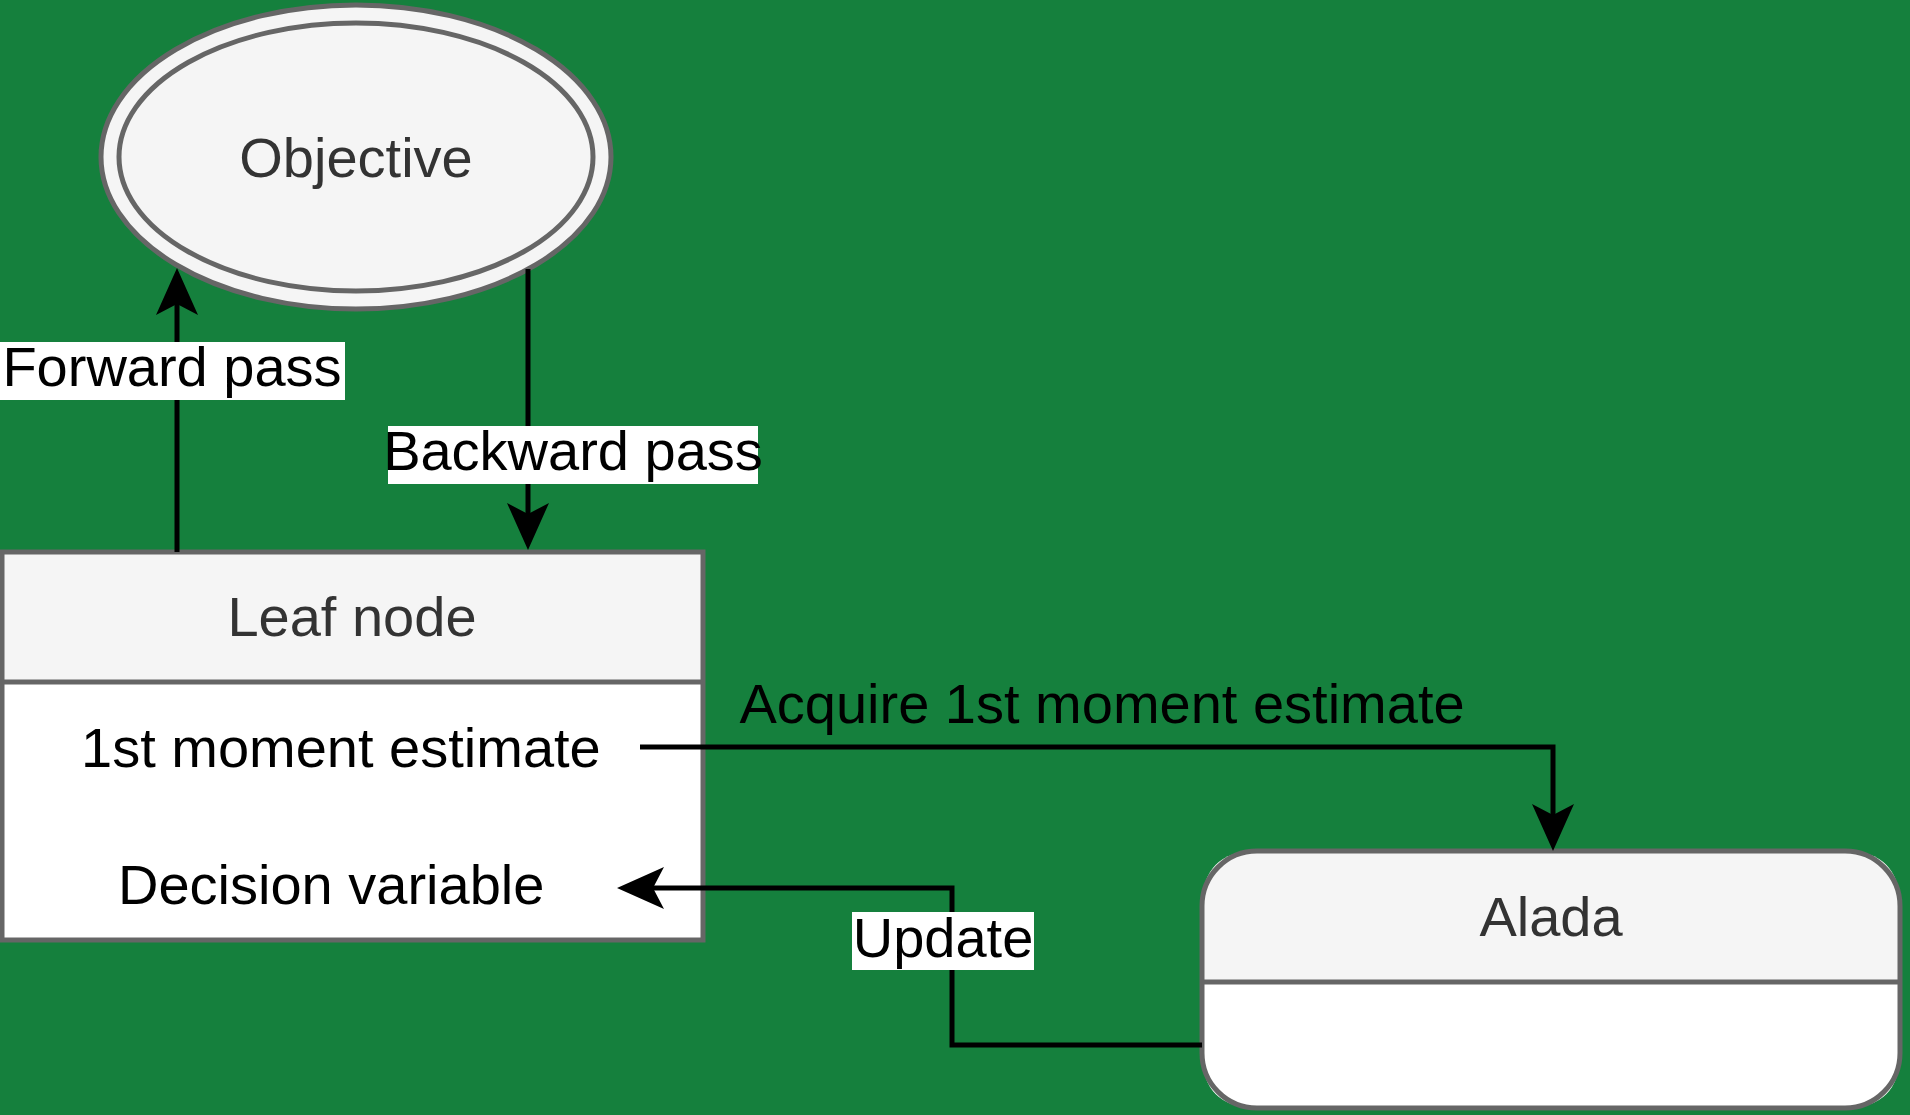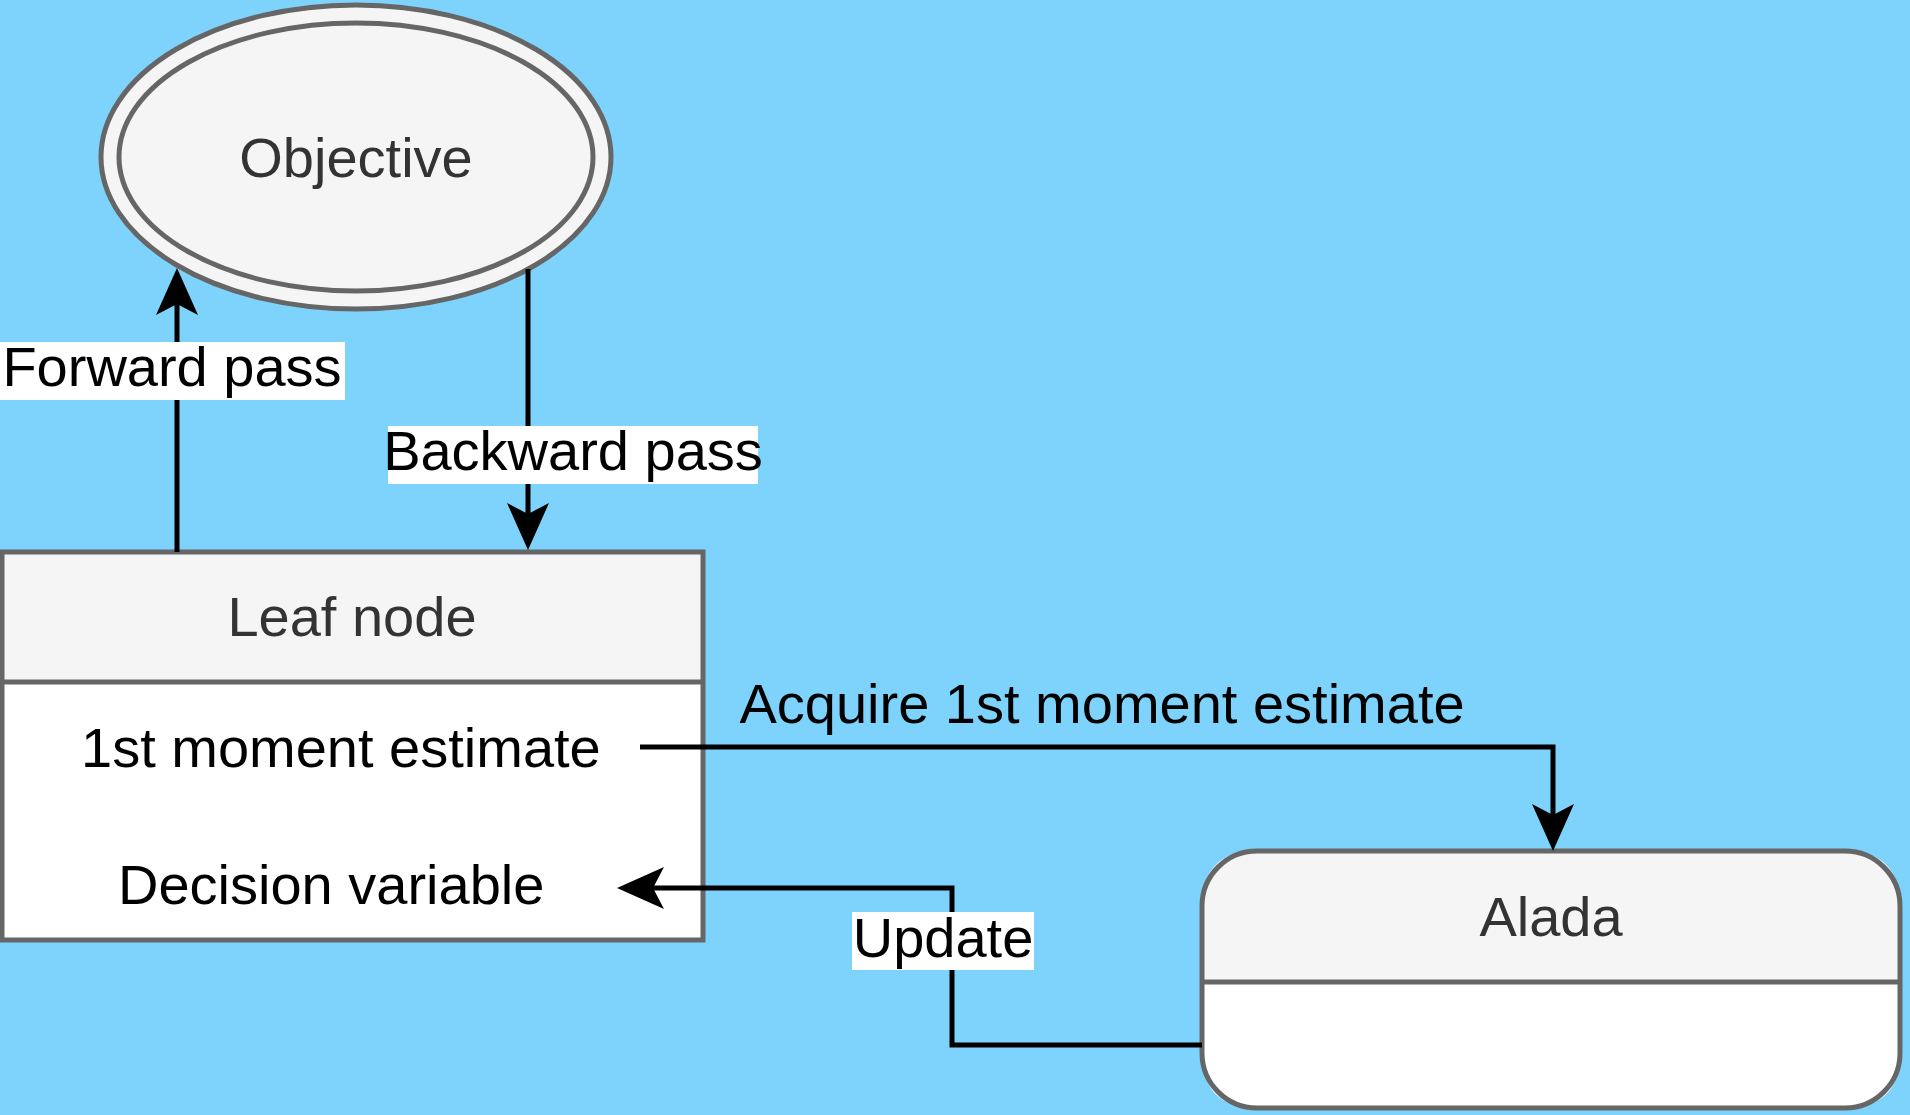--- a/index.html
+++ b/index.html
@@ -4,21 +4,21 @@
 <style>
   html, body {
     margin: 0;
     padding: 0;
     background: #ffffff;
   }
   .canvas {
     position: relative;
     width: 1910px;
     height: 1115px;
-    background: #7dd3fc;
+    background: #15803d;
     font-family: "Liberation Sans", sans-serif;
   }
   svg { display: block; }
   .node-shape   { fill: #f5f5f5; stroke: #666666; stroke-width: 5; }
   .node-body    { fill: #ffffff; stroke: none; }
   .node-header  { fill: #f5f5f5; stroke: none; }
   .node-outline { fill: none;    stroke: #666666; stroke-width: 5; }
   .node-divider { stroke: #666666; stroke-width: 5; }
   .node-title   { fill: #333333; font-size: 56px; text-anchor: middle; }
   .row-label    { fill: #000000; font-size: 56px; }

